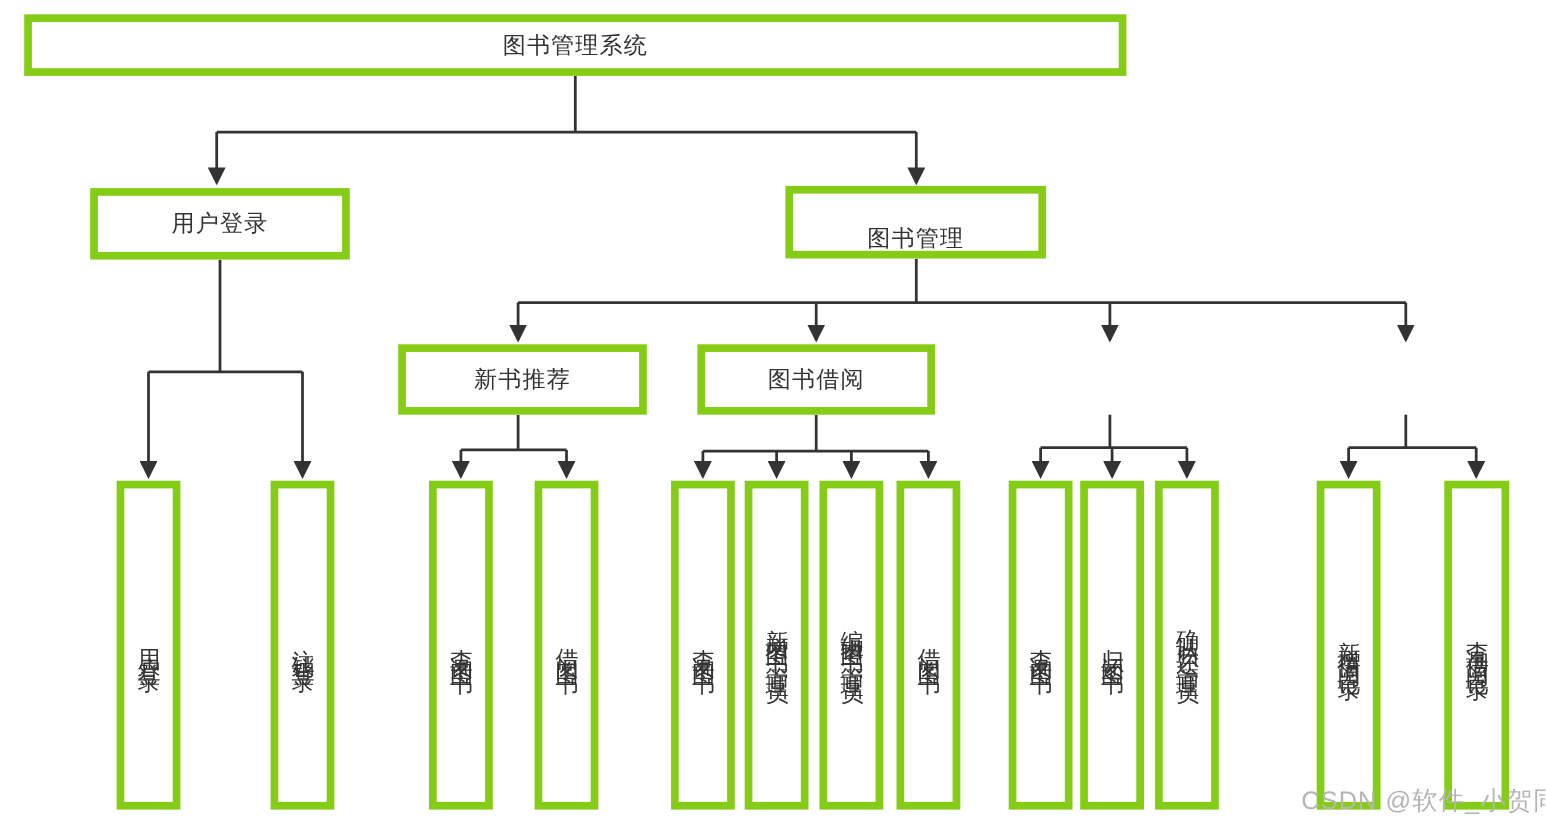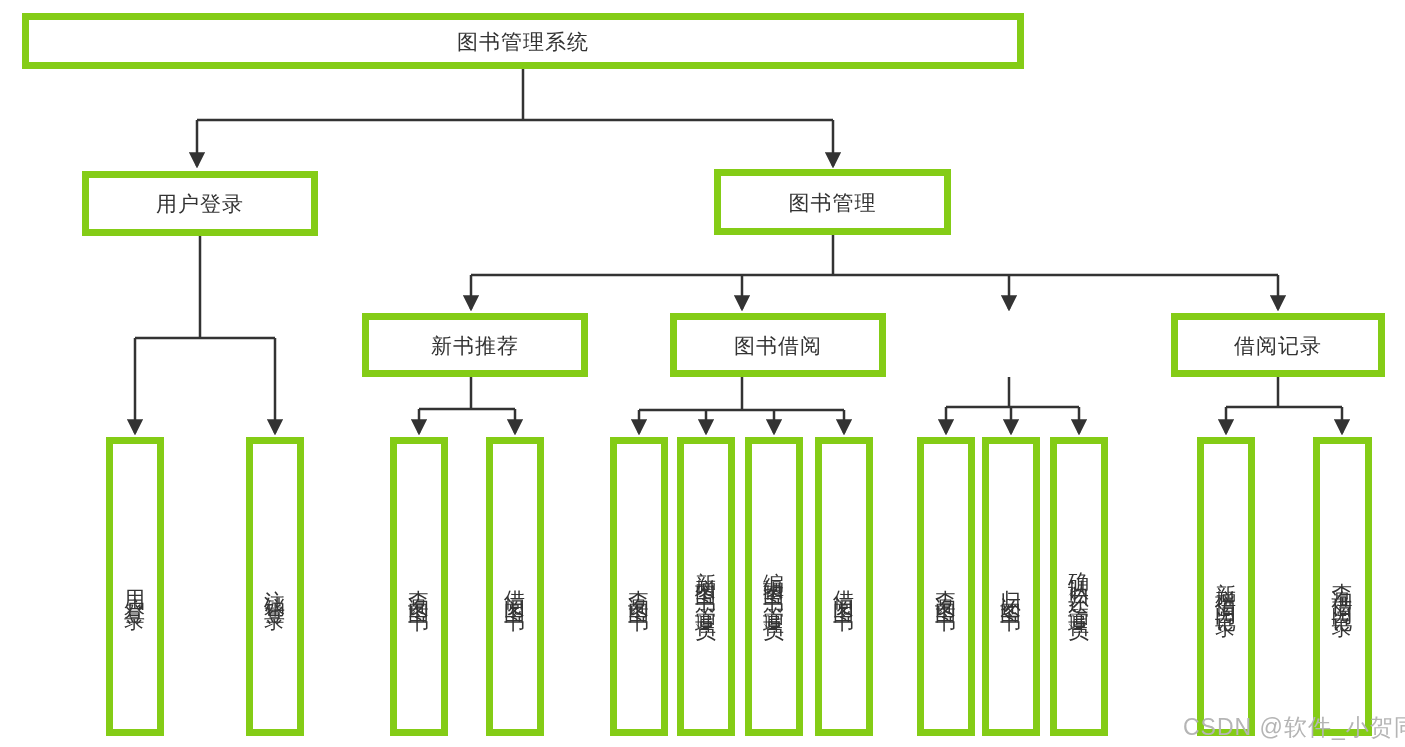--- a/index.html
+++ b/index.html
@@ -83,32 +83,29 @@
     </g>
   </svg>
 
   <div class="box" style="left:22px;top:13px;width:1002px;height:56px;">
     <span>图书管理系统</span>
   </div>
 
   <div class="box" style="left:82px;top:171px;width:236px;height:65px;">
     <span>用户登录</span>
   </div>
-  <div class="box" style="left:714px;top:169px;width:237px;height:66px;">
+  <div class="box" style="left:714px;top:169px;width:237px;height:66px;align-items:flex-end;">
     <span>图书管理</span>
   </div>
 
   <div class="box" style="left:362px;top:313px;width:226px;height:64px;">
     <span>新书推荐</span>
   </div>
-  <div class="box" style="left:634px;top:313px;width:216px;height:64px;margin-left:36px;">
+  <div class="box" style="left:634px;top:313px;width:216px;height:64px;">
     <span>图书借阅</span>
-  </div>
-  <div class="box" style="left:1171px;top:313px;width:214px;height:64px;">
-    <span>借阅记录</span>
   </div>
 
   <div class="box leaf" style="left:106px;">
     <span class="vtext">用户登录</span>
   </div>
   <div class="box leaf" style="left:246px;">
     <span class="vtext">注销登录</span>
   </div>
 
   <div class="box leaf" style="left:390px;">

